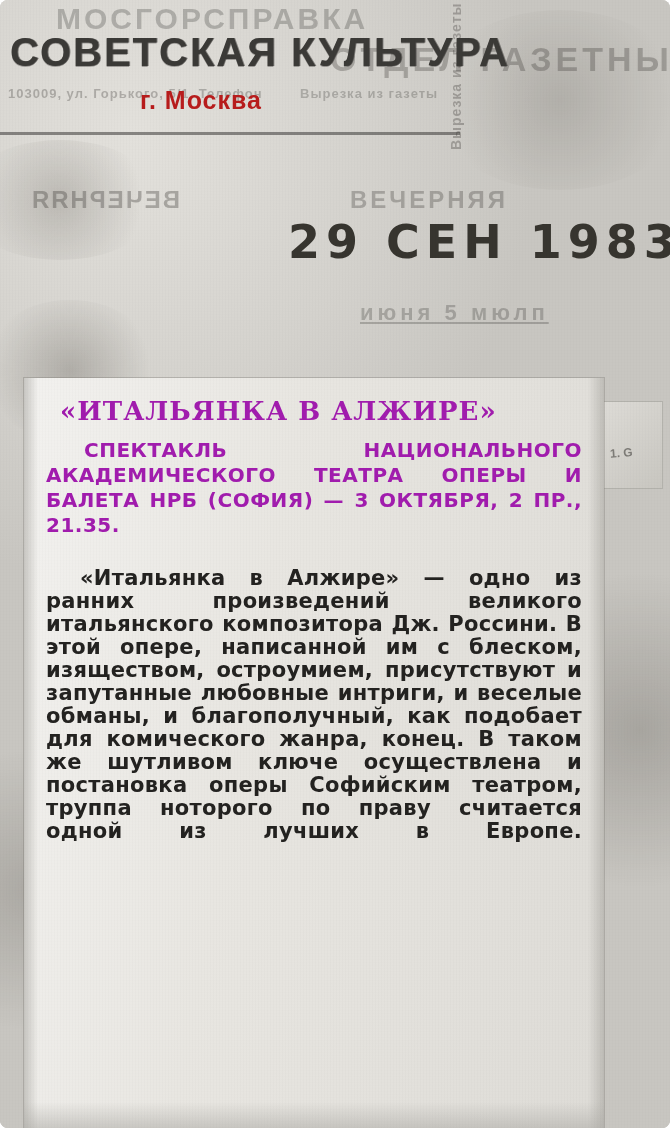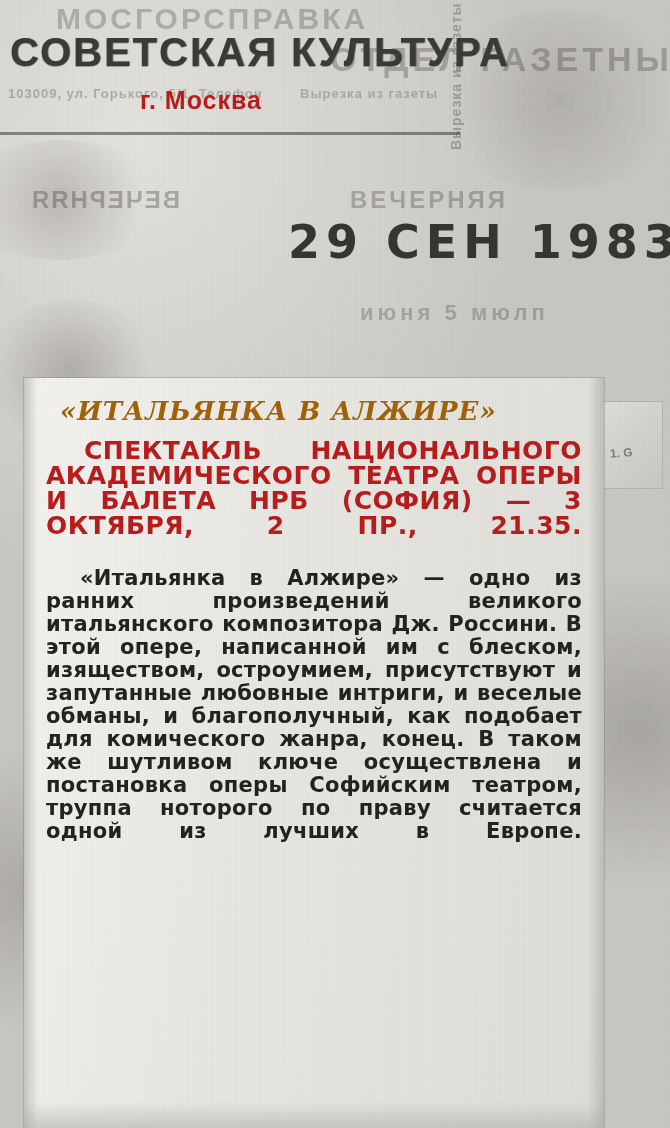--- a/index.html
+++ b/index.html
@@ -7,20 +7,21 @@
     padding: 0;
     background: #ffffff;
   }
   #page {
     position: relative;
     width: 670px;
     height: 1128px;
     overflow: hidden;
     background: #cfcdc8;
     font-family: "Liberation Sans", sans-serif;
+    border-radius: 8px;
   }
 
   
   .paper-base {
     position: absolute;
     inset: 0;
     background:
       radial-gradient(ellipse 60% 40% at 20% 12%, #e4e2dd 0%, #d5d3ce 60%, #c9c7c2 100%),
       linear-gradient(170deg, #dedcd7 0%, #d2d0cb 30%, #cbc9c4 60%, #c4c2bd 100%);
   }
@@ -98,20 +99,21 @@
     color: rgba(55,53,50,.32);
     transform: rotate(-90deg);
     transform-origin: left top;
     letter-spacing: 1px;
   }
   .ghost-6 {
     left: 360px; top: 300px;
     font-size: 22px;
     color: rgba(55,53,50,.28);
     letter-spacing: 4px;
+    text-decoration: underline;
   }
   .ghost-7 {
     left: 392px; top: 344px;
     font-size: 22px;
     color: rgba(55,53,50,.28);
     letter-spacing: 4px;
     margin-top: 32px;
   }
 
   
@@ -184,36 +186,35 @@
     pointer-events: none;
   }
 
   .clip-inner {
     position: relative;
     padding: 12px 22px 0 22px;
   }
 
   .art-title {
     font-family: "DejaVu Serif", serif;
-    font-style: italic;
     font-weight: bold;
     font-size: 26px;
-    color: #a16207;
+    color: #a21caf;
     letter-spacing: 1px;
     text-align: left;
     margin: 6px 0 12px 14px;
     white-space: nowrap;
   }
 
   .art-lead {
     font-family: "DejaVu Sans", sans-serif;
     font-weight: bold;
-    font-size: 25px;
+    font-size: 20px;
     line-height: 25px;
-    color: #b91c1c;
+    color: #a21caf;
     letter-spacing: .5px;
     text-align: justify;
     text-indent: 38px;
     margin: 0 0 4px 0;
     word-spacing: 1px;
   }
 
   .art-body {
     font-family: "DejaVu Sans", sans-serif;
     font-weight: bold;

